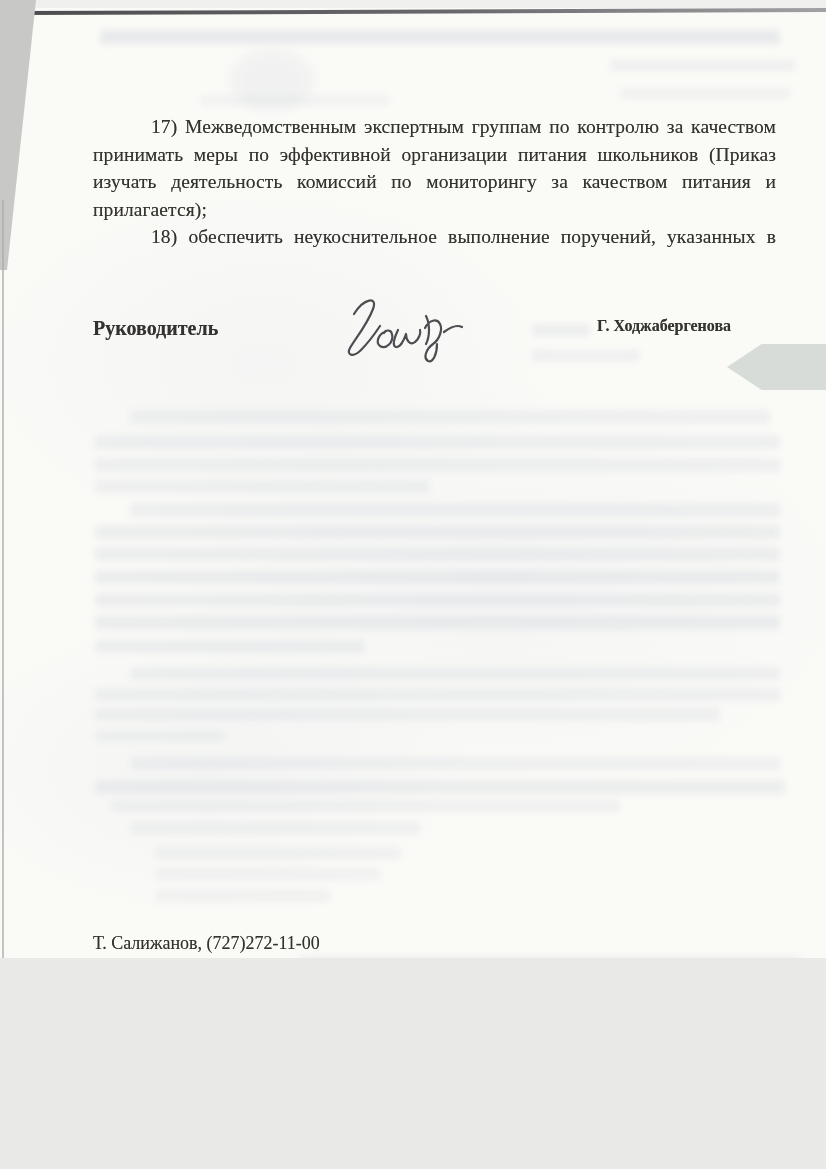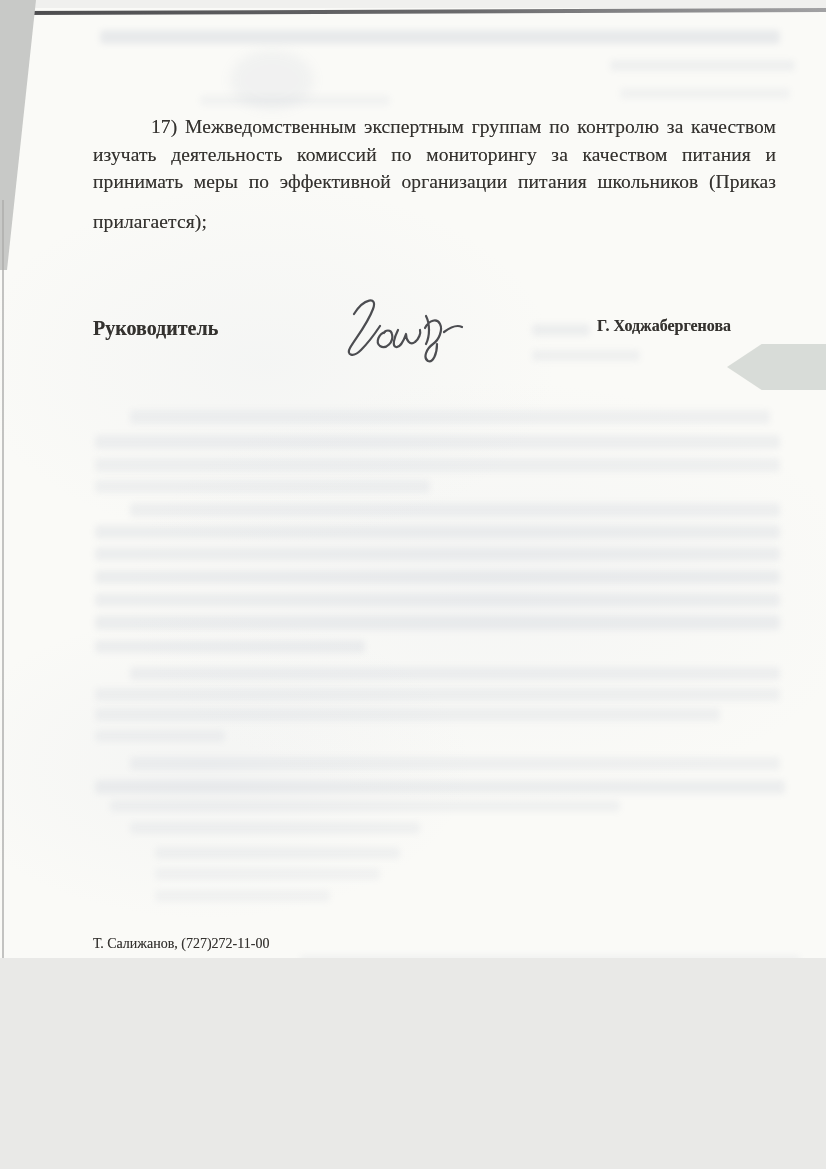--- a/index.html
+++ b/index.html
@@ -19,30 +19,30 @@
     background:linear-gradient(to right,#4c4c4e,#6a6a6c 55%,#a2a2a4);
     transform:rotate(-0.22deg);transform-origin:right center;border-radius:2px;}
   .corner-wedge{position:absolute;left:0;top:0;width:46px;height:270px;background:#c8c9c7;
     clip-path:polygon(0 0,36px 0,7px 100%,0 100%);}
   .left-edge-line{position:absolute;left:2px;top:200px;width:2px;height:969px;background:#ababa9;opacity:.7;}
   
   .letter-body{position:absolute;left:93px;top:113px;width:683px;
     font-size:19.5px;line-height:27.5px;letter-spacing:.1px;
     text-shadow:0 0 .6px rgba(45,43,40,.5);}
   .jline{text-align:justify;text-align-last:justify;white-space:normal;}
-  .jlast{text-align:left;text-align-last:left;margin-top:12px;}
+  .jlast{text-align:left;text-align-last:left;}
   .jindent{padding-left:58px;}
   
   .sig-title{position:absolute;left:93px;top:317px;font-size:20px;font-weight:bold;
     text-shadow:0 0 .6px rgba(45,43,40,.5);text-align:right;}
   .sig-name{position:absolute;left:597px;top:317px;font-size:16px;font-weight:bold;
     text-shadow:0 0 .6px rgba(45,43,40,.5);}
   .sig-scribble{position:absolute;left:338px;top:292px;width:128px;height:74px;}
   
-  .contact{position:absolute;left:93px;top:933px;font-size:14px;line-height:21px;
+  .contact{position:absolute;left:93px;top:933px;font-size:18px;line-height:21px;
     text-shadow:0 0 .5px rgba(45,43,40,.45);}
   
   .ghost{position:absolute;background:#8d98af;filter:blur(3px);border-radius:4px;}
   .ghost-stamp{position:absolute;left:230px;top:50px;width:84px;height:60px;border-radius:50%;
     background:#9aa4b8;filter:blur(6px);opacity:.09;}
   .ghost-arrow{position:absolute;left:727px;top:343px;width:99px;height:48px;background:#cfd4d0;
     clip-path:polygon(0 50%,35% 2%,100% 2%,100% 98%,35% 98%);opacity:.8;}
   
   .watermark{position:absolute;left:606px;top:1112px;width:210px;height:52px;
     font-family:"Liberation Sans","DejaVu Sans",sans-serif;}
@@ -98,23 +98,24 @@
   <div class="ghost-stamp"></div>
   <div class="ghost-arrow"></div>
 
   <div class="top-strip"></div>
   <div class="top-edge-line"></div>
   <div class="corner-wedge"></div>
   <div class="left-edge-line"></div>
 
   <div class="letter-body" id="letter-body">
       <div class="jline jindent">17) Межведомственным экспертным группам по контролю за качеством</div>
+      <div class="jline">принимать меры по эффективной организации питания школьников (Приказ</div>
       <div class="jline">изучать деятельность комиссий по мониторингу за качеством питания и</div>
-      <div class="jline">принимать меры по эффективной организации питания школьников (Приказ</div>
       <div class="jline jlast">прилагается);</div>
+      <div class="jline jindent">18) обеспечить неукоснительное выполнение поручений, указанных в</div>
     </div>
 
   <div class="sig-title">Руководитель</div>
   <svg class="sig-scribble" viewBox="0 0 128 74" fill="none" stroke="#35363b" stroke-width="2.2" stroke-linecap="round" stroke-linejoin="round" opacity="0.88">
     <path d="M16,22 C26,6 40,4 35,17 C29,33 17,47 12,56 C8,63 15,66 23,58 C31,50 38,40 42,34"></path>
     <path d="M47,40 C41,42 37,50 42,54 C48,58 56,50 54,42 C53,37 47,38 46,41"></path>
     <path d="M60,38 C56,46 54,54 58,55 C62,56 66,48 68,42 C68,48 72,54 77,50 C81,47 83,41 82,38"></path>
     <path d="M88,24 C92,32 92,44 88,52 M87,36 C91,28 99,26 102,32 C105,38 101,48 95,52 C88,57 85,66 90,69 C95,71 99,62 99,52"></path>
     <path d="M106,40 C114,34 120,33 124,35"></path>
   </svg>

